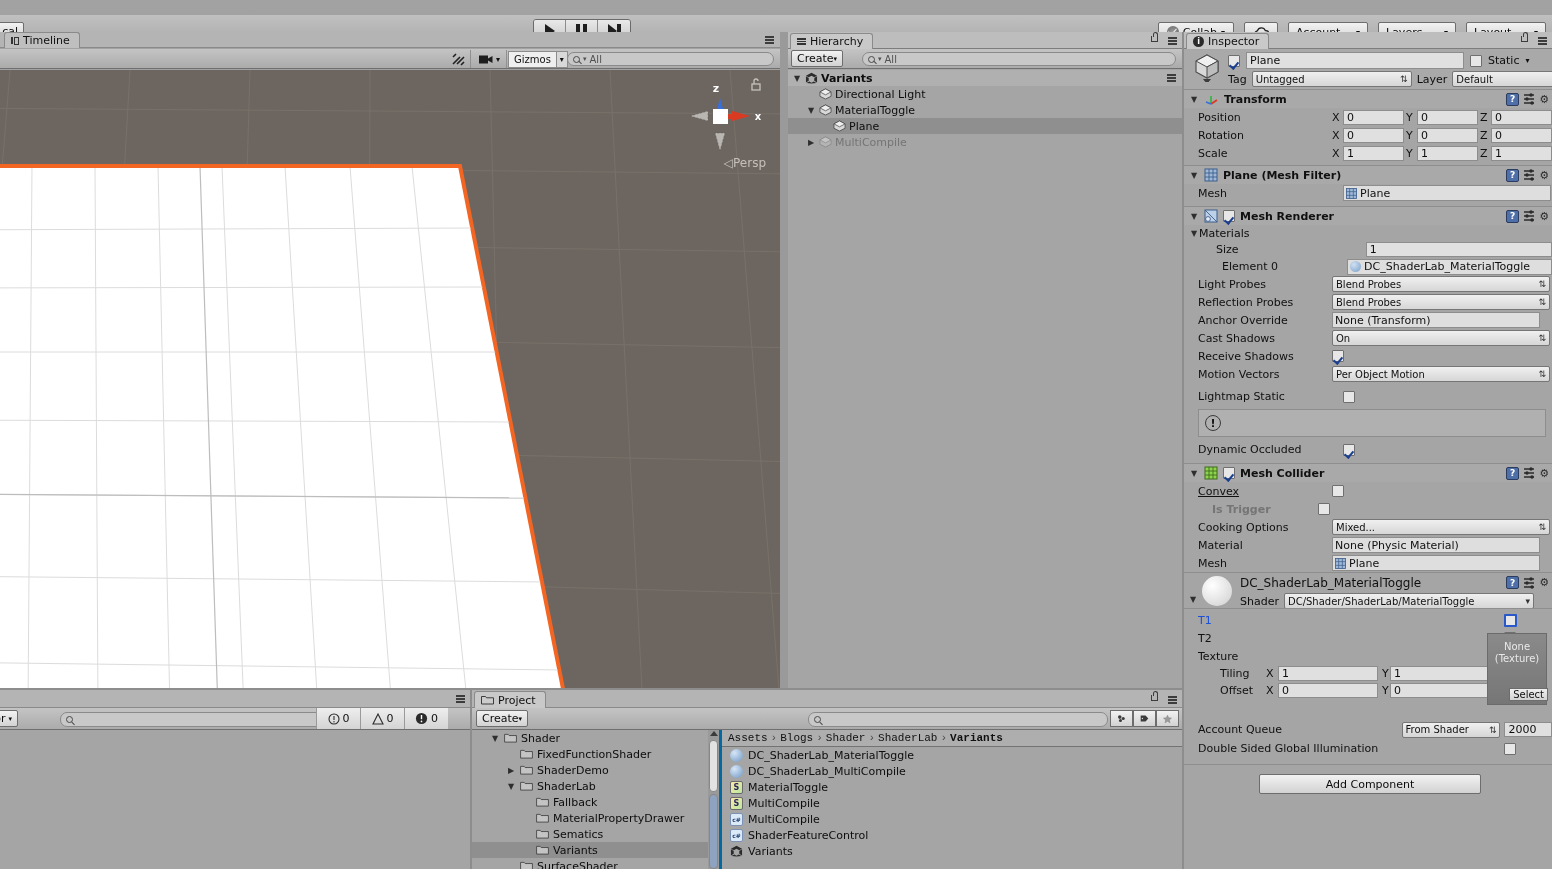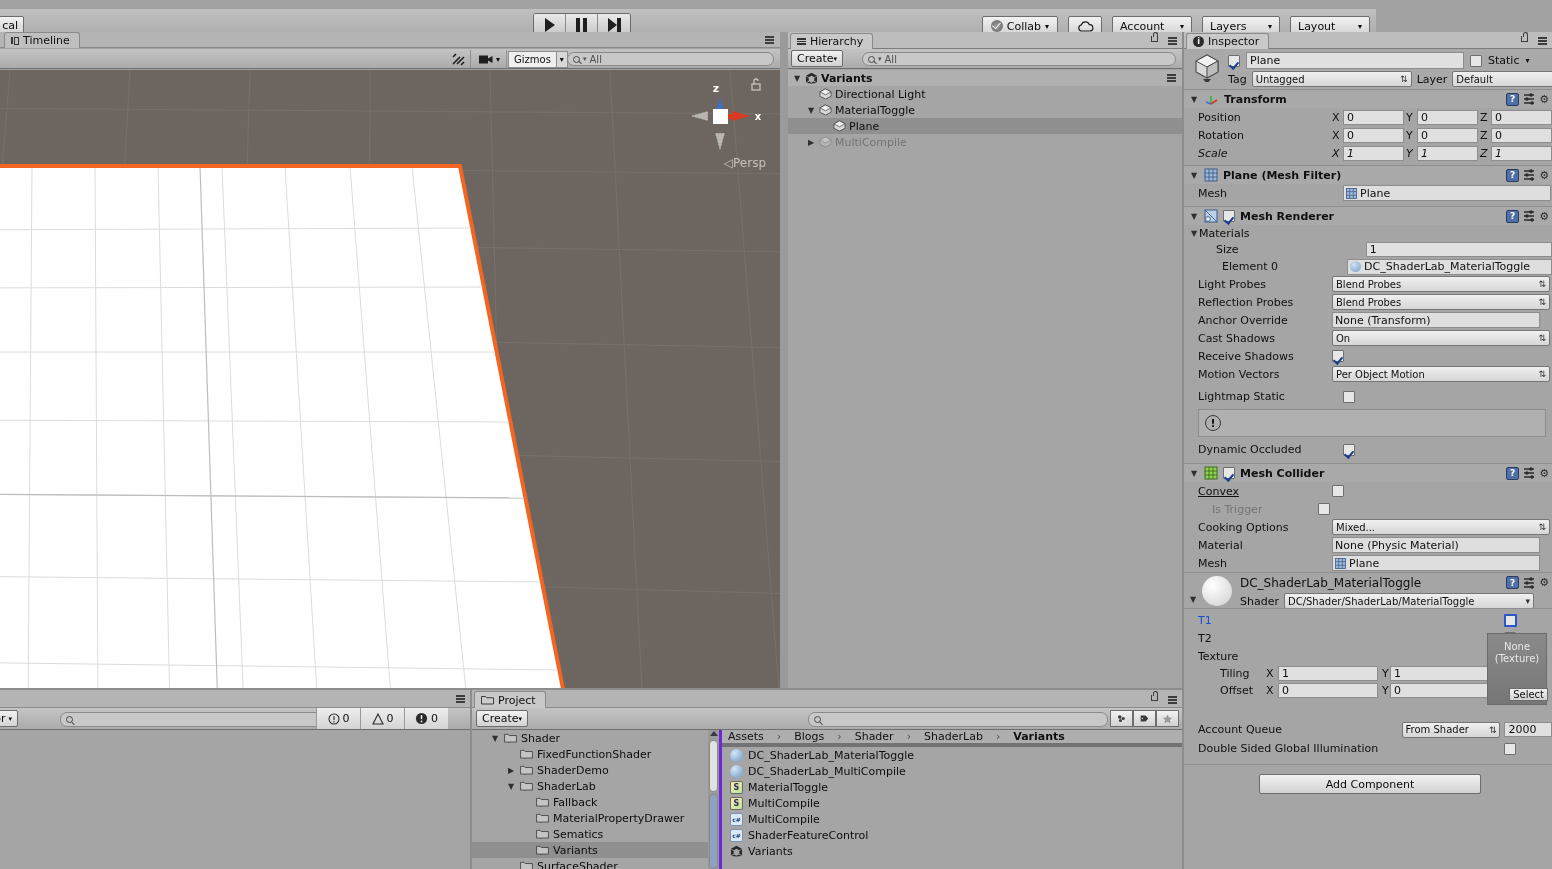--- a/index.html
+++ b/index.html
@@ -72,21 +72,21 @@
   }
   .burger{ display:inline-flex; flex-direction:column; gap:1.5px; }
   .burger i{ display:block; width:9px; height:1.5px; background:#3c3c3c; }
   .lock{
     width:7px;height:6px;border:1.4px solid #3c3c3c;border-top:none;
     position:relative;
   }
   .lock::before{content:"";position:absolute;left:1px;top:-4px;width:3px;height:4px;border:1.4px solid #3c3c3c;border-bottom:none;border-radius:3px 3px 0 0;}
 
   
-  .toolbar{ position:absolute; left:0; top:9px; width:1376px; height:32px;
+  .toolbar{ position:absolute; left:0; top:15px; width:1552px; height:32px;
     background:linear-gradient(#c0c0c0,#aaaaaa); border-bottom:1px solid #6e6e6e; }
   .tb-left{ position:absolute; left:-22px; top:7px; }
   .playgrp{ position:absolute; left:533px; top:4px; display:flex;
     border:1px solid #6a6a6a; border-radius:3px; overflow:hidden; }
   .playgrp .pb{ width:32px; height:22px; background:linear-gradient(#e9e9e9,#c6c6c6);
     display:flex; align-items:center; justify-content:center; border-right:1px solid #8c8c8c; }
   .playgrp .pb:last-child{ border-right:none; }
   .tri{ width:0;height:0;border-left:10px solid #1e1e1e;border-top:7px solid transparent;border-bottom:7px solid transparent;}
   .pause{ display:flex; gap:3px; }
   .pause i{ width:4px; height:14px; background:#1e1e1e; display:block; }
@@ -149,31 +149,31 @@
 
   
   .console{ position:absolute; left:0; top:690px; width:470px; height:179px; background:#a5a5a5; }
   .console .hdr{ height:18px; background:#b4b4b4; position:relative; border-bottom:1px solid #8a8a8a;}
   .console .toolrow{ position:absolute; left:0; top:18px; width:470px; height:22px;
      background:linear-gradient(#c4c4c4,#ababab); border-bottom:1px solid #6f6f6f; display:flex; align-items:center;}
   .cnt{ width:44px; height:21px; background:linear-gradient(#eee,#d4d4d4);
      border-left:1px solid #9a9a9a; display:flex; align-items:center; justify-content:center; gap:3px; font-size:11px;}
 
   
-  .proj{ position:absolute; left:472px; top:690px; width:710px; height:179px; background:#6d28d9; }
+  .proj{ position:absolute; left:472px; top:690px; width:710px; height:179px; background:#0369a1; }
   .proj .hdr{ height:18px; background:#b4b4b4; position:relative; border-bottom:1px solid #8a8a8a;}
   .proj .toolrow{ position:absolute; left:0; top:18px; width:710px; height:22px;
      background:linear-gradient(#c4c4c4,#ababab); border-bottom:1px solid #6f6f6f; }
   .proj .tree{ position:absolute; left:0; top:40px; width:247px; height:139px; background:#a5a5a5; overflow:hidden;}
   .proj .files{ position:absolute; left:250px; top:40px; width:460px; height:139px; background:#a5a5a5; overflow:hidden;}
   .prow{ height:16px; display:flex; align-items:center; gap:4px; font-size:11px; }
   .prow.sel{ background:#8f8f8f; }
   .folder{ width:13px;height:10px;flex:none; }
-  .crumb{ height:17px; display:flex; align-items:center; gap:13px; padding-left:6px;
-     background:#aeaeae; border-bottom:4px solid #737373; font-size:11px; }
+  .crumb{ height:17px; display:flex; align-items:center; gap:3px; padding-left:6px;
+     background:#aeaeae; border-bottom:1px solid #737373; font-size:11px;font-family:Liberation Mono, monospace; }
   .frow{ height:16px; display:flex; align-items:center; gap:5px; padding-left:8px; font-size:11px; }
   .ficon{ width:13px;height:13px;flex:none;border-radius:2px;display:flex;align-items:center;justify-content:center;
      font-size:8px;font-weight:bold;}
   .scrollv{ position:absolute; right:0; top:0; width:11px; height:139px; background:#9a9a9a; }
   .scrollv .thumb{ position:absolute; left:1px; width:9px; background:#cfcfcf; border:1px solid #888; border-radius:4px;}
   .divider{ position:absolute; background:#8d8d8d; }
 </style>
 </head>
 <body>
 
@@ -514,21 +514,21 @@
             <span class="k" style="padding-left:0;width:134px;">Rotation</span>
             <span class="xyz">
               <span class="ax">X</span>
               <span class="field">0</span>
               <span class="ax">Y</span>
               <span class="field">0</span>
               <span class="ax">Z</span>
               <span class="field">0</span>
             </span>
           </div>
-          <div class="crow" style="height:18px;font-style:italic;">
+          <div class="crow" style="height:18px;">
             <span class="k" style="padding-left:0;width:134px;">Scale</span>
             <span class="xyz">
               <span class="ax">X</span>
               <span class="field">1</span>
               <span class="ax">Y</span>
               <span class="field">1</span>
               <span class="ax">Z</span>
               <span class="field">1</span>
             </span>
           </div>
@@ -671,21 +671,21 @@
           </svg>
           <span style="font-size:11px;color:#2b2b2b;">⚙</span>
         </span>
       </div>
       <div id="mc-rows">
           <div class="crow" style="height:18px;">
             <span class="k" style="padding-left:0px;width:134px;text-decoration:underline;">Convex</span>
             <span class="cbox"></span>
           </div>
           <div class="crow" style="height:18px;">
-            <span class="k lbl dim" style="padding-left:14px;width:120px;color:#757575;">Is Trigger</span>
+            <span class="k lbl dim" style="padding-left:14px;width:120px;color:#757575;font-weight:bold;">Is Trigger</span>
             <span class="cbox"></span>
           </div>
           <div class="crow" style="height:18px;">
             <span class="k" style="padding-left:0px;width:134px;">Cooking Options</span>
             <span class="popup" style="width:218px;">
               <span>Mixed...</span>
               <span class="ar">⇅</span>
             </span>
           </div>
           <div class="crow" style="height:18px;">

